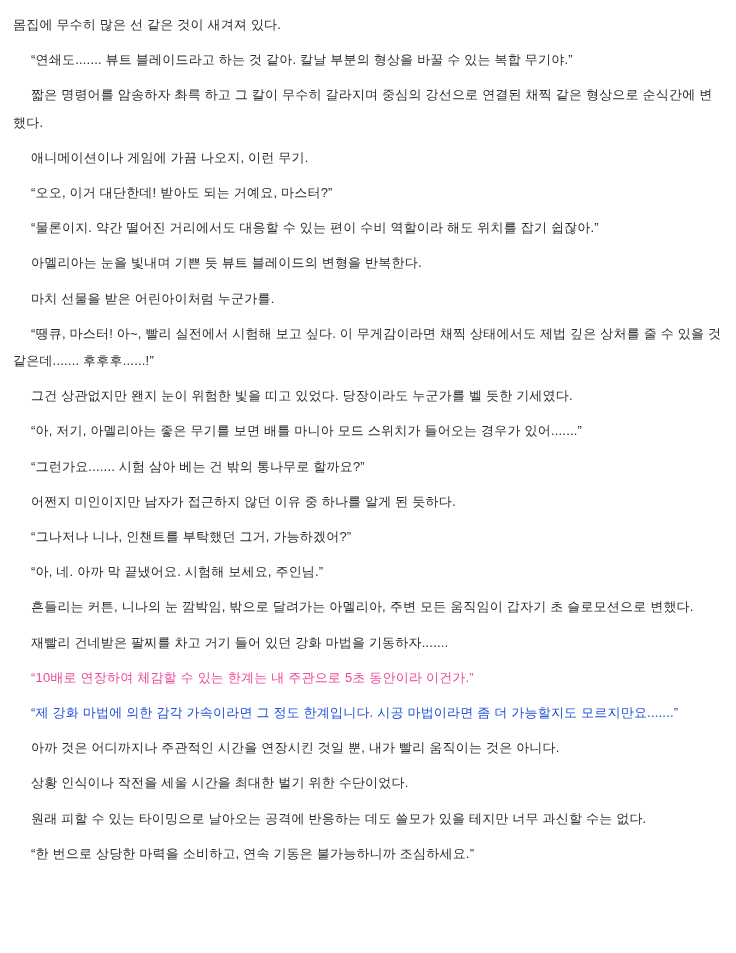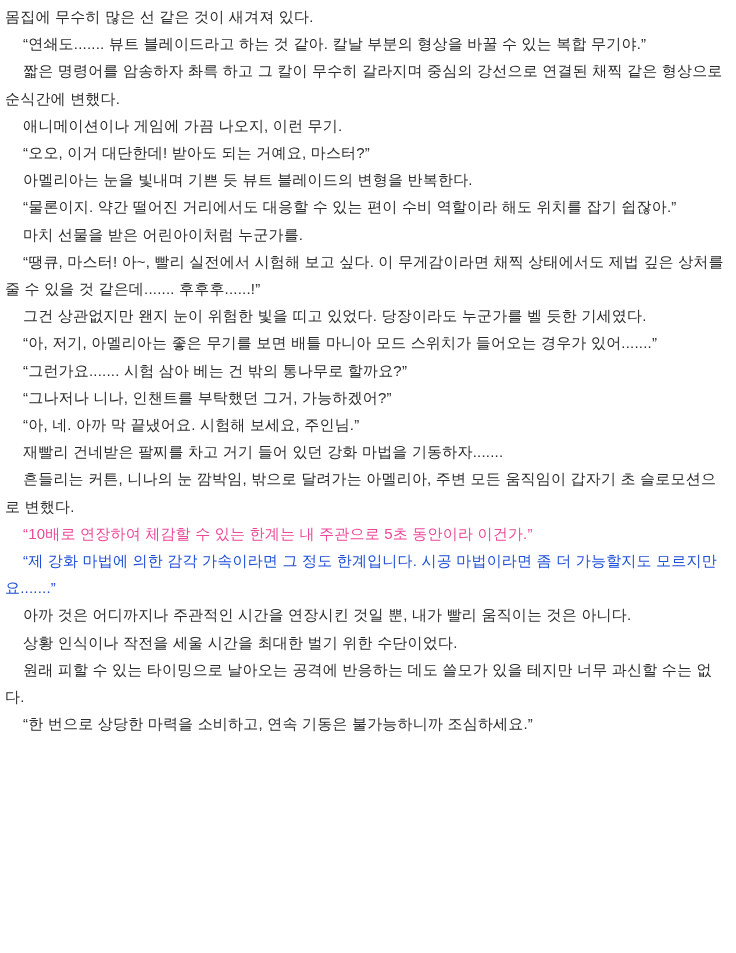--- a/index.html
+++ b/index.html
@@ -13,23 +13,23 @@
     height: 953px;
     background: #ffffff;
     box-sizing: border-box;
     padding: 3px 5px 0 5px;
     overflow: hidden;
   }
   .text-body {
     width: 100%;
   }
   .para {
-    margin: 0;
+    margin: 8px;
     font-family: "Liberation Sans", "DejaVu Sans", sans-serif;
-    font-size: 15px;
+    font-size: 13px;
     line-height: 27.2px;
     color: #2b2b2b;
     text-indent: 18px;
     word-break: break-all;
     letter-spacing: 0.2px;
     text-align: left;
   }
   .para.no-indent {
     text-indent: 0;
   }
@@ -37,31 +37,32 @@
 </head>
 <body>
 
 <div class="page" style="background: rgb(255, 255, 255);">
   <div class="text-body" id="text-body">
       <p class="para no-indent" style="color: rgb(43, 43, 43);">몸집에 무수히 많은 선 같은 것이 새겨져 있다.</p>
       <p class="para" style="color: rgb(43, 43, 43);">“연쇄도....... 뷰트 블레이드라고 하는 것 같아. 칼날 부분의 형상을 바꿀 수 있는 복합 무기야.”</p>
       <p class="para" style="color: rgb(43, 43, 43);">짧은 명령어를 암송하자 촤륵 하고 그 칼이 무수히 갈라지며 중심의 강선으로 연결된 채찍 같은 형상으로 순식간에 변했다.</p>
       <p class="para" style="color: rgb(43, 43, 43);">애니메이션이나 게임에 가끔 나오지, 이런 무기.</p>
       <p class="para" style="color: rgb(43, 43, 43);">“오오, 이거 대단한데! 받아도 되는 거예요, 마스터?”</p>
+      <p class="para" style="color: rgb(43, 43, 43);">“물론이지. 약간 떨어진 거리에서도 대응할 수 있는 편이 수비 역할이라 해도 위치를 잡기 쉽잖아.”</p>
       <p class="para" style="color: rgb(43, 43, 43);">아멜리아는 눈을 빛내며 기쁜 듯 뷰트 블레이드의 변형을 반복한다.</p>
-      <p class="para" style="color: rgb(43, 43, 43);">“물론이지. 약간 떨어진 거리에서도 대응할 수 있는 편이 수비 역할이라 해도 위치를 잡기 쉽잖아.”</p>
       <p class="para" style="color: rgb(43, 43, 43);">마치 선물을 받은 어린아이처럼 누군가를.</p>
       <p class="para" style="color: rgb(43, 43, 43);">“땡큐, 마스터! 아~, 빨리 실전에서 시험해 보고 싶다. 이 무게감이라면 채찍 상태에서도 제법 깊은 상처를 줄 수 있을 것 같은데....... 후후후......!”</p>
       <p class="para" style="color: rgb(43, 43, 43);">그건 상관없지만 왠지 눈이 위험한 빛을 띠고 있었다. 당장이라도 누군가를 벨 듯한 기세였다.</p>
       <p class="para" style="color: rgb(43, 43, 43);">“아, 저기, 아멜리아는 좋은 무기를 보면 배틀 마니아 모드 스위치가 들어오는 경우가 있어.......”</p>
       <p class="para" style="color: rgb(43, 43, 43);">“그런가요....... 시험 삼아 베는 건 밖의 통나무로 할까요?”</p>
+      <p class="para" style="color: rgb(43, 43, 43);">어쩐지 미인이지만 남자가 접근하지 않던 이유 중 하나를 알게 된 듯하다.</p>
       <p class="para" style="color: rgb(43, 43, 43);">“그나저나 니나, 인챈트를 부탁했던 그거, 가능하겠어?”</p>
       <p class="para" style="color: rgb(43, 43, 43);">“아, 네. 아까 막 끝냈어요. 시험해 보세요, 주인님.”</p>
+      <p class="para" style="color: rgb(43, 43, 43);">흔들리는 커튼, 니나의 눈 깜박임, 밖으로 달려가는 아멜리아, 주변 모든 움직임이 갑자기 초 슬로모션으로 변했다.</p>
       <p class="para" style="color: rgb(43, 43, 43);">재빨리 건네받은 팔찌를 차고 거기 들어 있던 강화 마법을 기동하자.......</p>
-      <p class="para" style="color: rgb(43, 43, 43);">흔들리는 커튼, 니나의 눈 깜박임, 밖으로 달려가는 아멜리아, 주변 모든 움직임이 갑자기 초 슬로모션으로 변했다.</p>
       <p class="para" style="color: #ec4899;">“10배로 연장하여 체감할 수 있는 한계는 내 주관으로 5초 동안이라 이건가.”</p>
       <p class="para" style="color: #1d4ed8;">“제 강화 마법에 의한 감각 가속이라면 그 정도 한계입니다. 시공 마법이라면 좀 더 가능할지도 모르지만요.......”</p>
       <p class="para" style="color: rgb(43, 43, 43);">아까 것은 어디까지나 주관적인 시간을 연장시킨 것일 뿐, 내가 빨리 움직이는 것은 아니다.</p>
       <p class="para" style="color: rgb(43, 43, 43);">상황 인식이나 작전을 세울 시간을 최대한 벌기 위한 수단이었다.</p>
       <p class="para" style="color: rgb(43, 43, 43);">원래 피할 수 있는 타이밍으로 날아오는 공격에 반응하는 데도 쓸모가 있을 테지만 너무 과신할 수는 없다.</p>
       <p class="para" style="color: rgb(43, 43, 43);">“한 번으로 상당한 마력을 소비하고, 연속 기동은 불가능하니까 조심하세요.”</p>
     </div>
 </div>
 
 </body></html>

